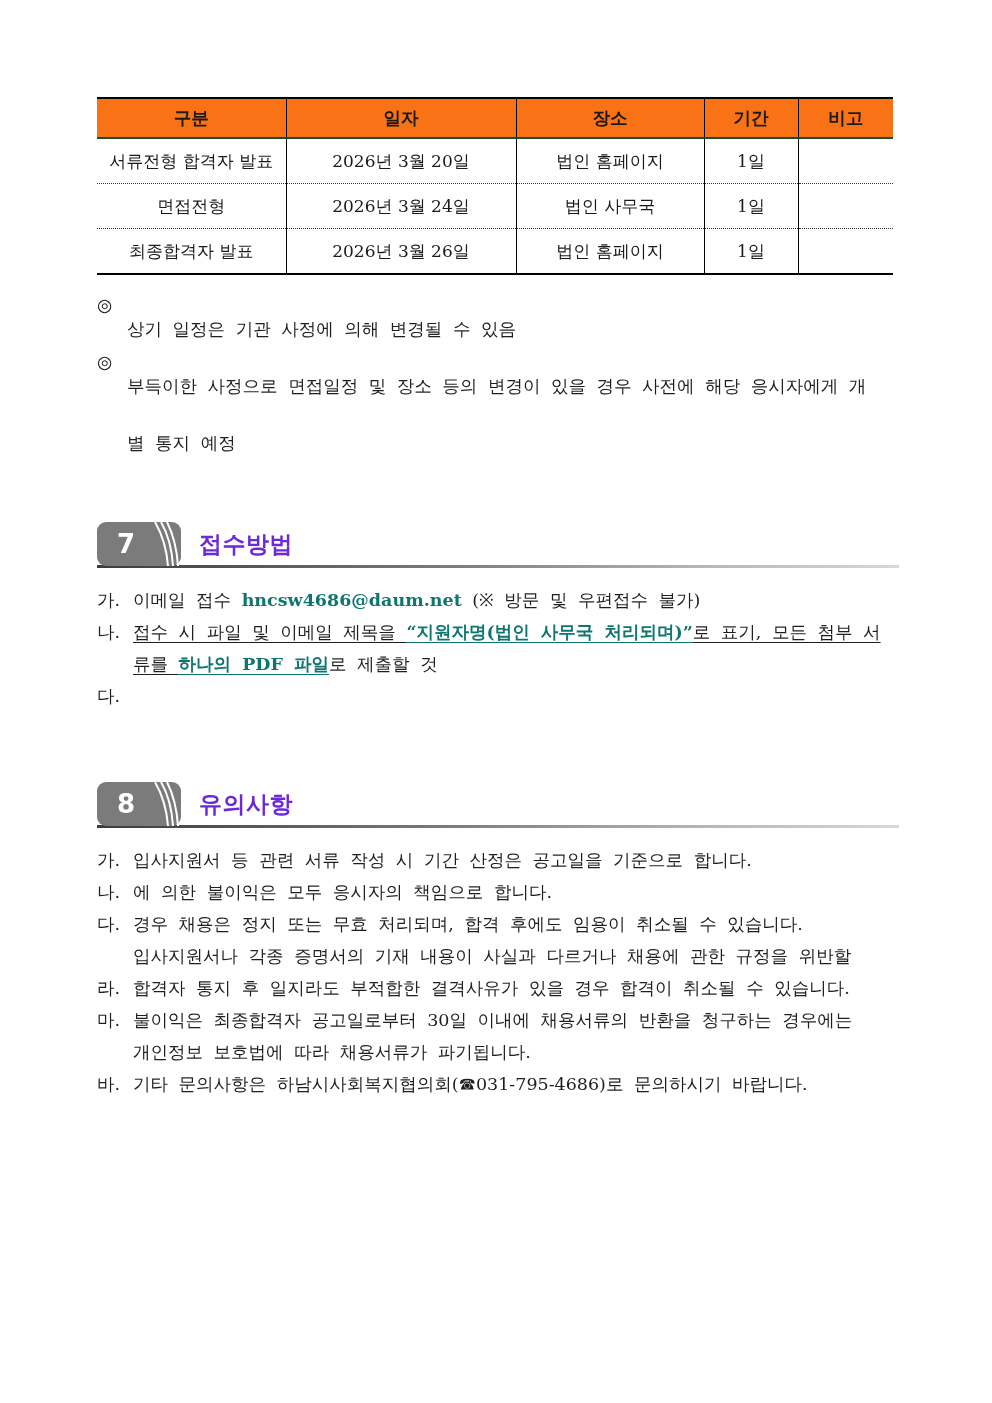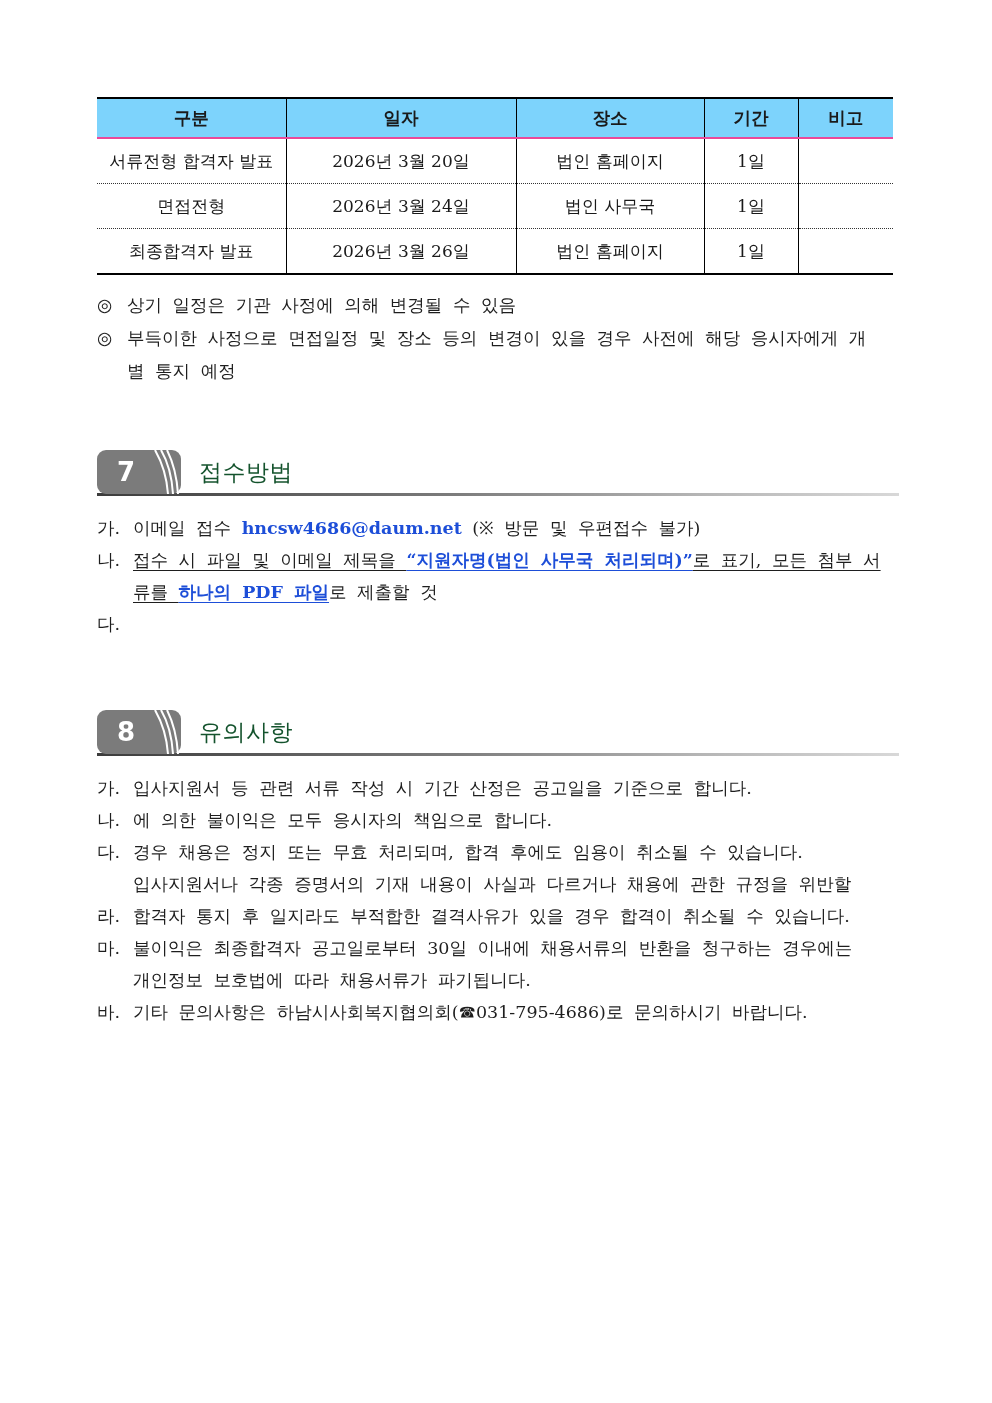--- a/index.html
+++ b/index.html
@@ -23,25 +23,25 @@
   table.sched {
     border-collapse: collapse;
     table-layout: fixed;
     width: 796px;
     border-top: 2px solid #000;
     border-bottom: 2px solid #000;
     font-size: 17px;
     color: #1a1a1a;
   }
   table.sched th {
-    background: #7dd3fc;
+    background: #f97316;
     font-weight: bold;
     height: 36px;
     text-align: center;
-    border-bottom: 2px solid #ec4899;
+    border-bottom: 2px solid #14532d;
     font-size: 17.5px;
   }
   table.sched td {
     height: 42px;
     text-align: center;
     vertical-align: middle;
   }
   table.sched th:not(:last-child),
   table.sched td:not(:last-child) {
     border-right: 1px solid #000;
@@ -52,58 +52,58 @@
 
   
   .notes {
     margin-top: 14px;
     font-size: 17.5px;
     word-spacing: 5px;
   }
   .note { display: flex; }
   .note-marker { flex: 0 0 30px; line-height: 33px; }
   .note-body { flex: 1; }
-  .note-line { line-height: 33px; }
+  .note-line { line-height: 33px; margin-top: 24px; }
 
   
   .section { margin-top: 62px; }
   .section.second { margin-top: 70px; }
   .sec-head { display: flex; align-items: center; }
   .badge { position: relative; width: 86px; height: 44px; }
   .badge svg { position: absolute; left: 0; top: 0; }
   .badge-num {
     position: absolute; left: 0; top: 0;
     width: 58px; height: 44px;
     text-align: center; line-height: 44px;
     color: #ffffff;
     font-family: "DejaVu Sans", "Liberation Sans", sans-serif;
     font-weight: bold; font-size: 26px;
   }
   .sec-title {
     margin-left: 16px;
     font-family: "DejaVu Sans", "Liberation Sans", sans-serif;
-    font-weight: normal;
+    font-weight: bold;
     font-size: 23px;
-    color: #14532d;
+    color: #6d28d9;
     letter-spacing: 0.5px;
   }
   .sec-rule {
     width: 802px;
     height: 3px;
     margin-top: -1px;
     background: linear-gradient(90deg, #3c3c3c 0%, #7d7d7d 45%, #b5b5b5 75%, #d8d8d8 100%);
   }
   .sec-items { margin-top: 16px; font-size: 17.5px; }
   .item { display: flex; }
   .item-label { flex: 0 0 36px; line-height: 32px; }
   .item-body { flex: 1; }
   .item-line { line-height: 32px; word-spacing: 5px; }
 
   .seg-b { font-weight: bold; }
-  .seg-blue { color: #1d4ed8; text-align: center; }
+  .seg-blue { color: #0f766e; text-align: center; }
   .seg-u {
     text-decoration: underline;
     text-underline-offset: 4px;
     text-decoration-thickness: 1px;
   }
 </style>
 </head>
 <body>
 
 <div class="content">

